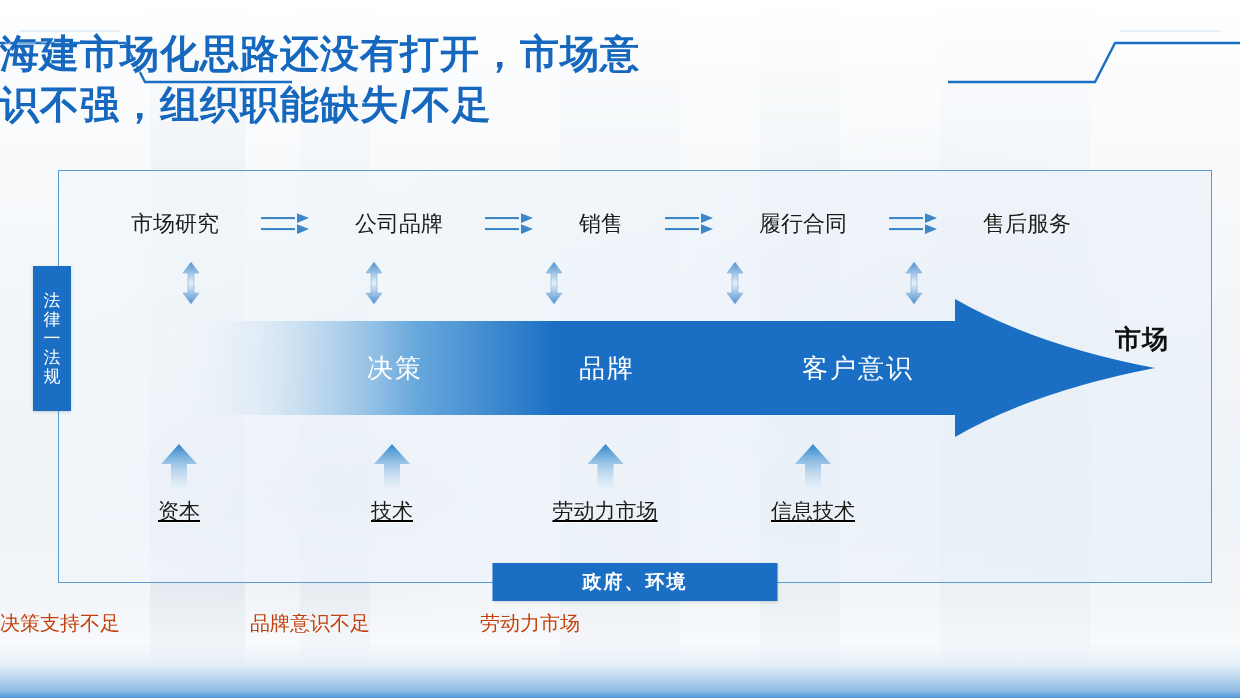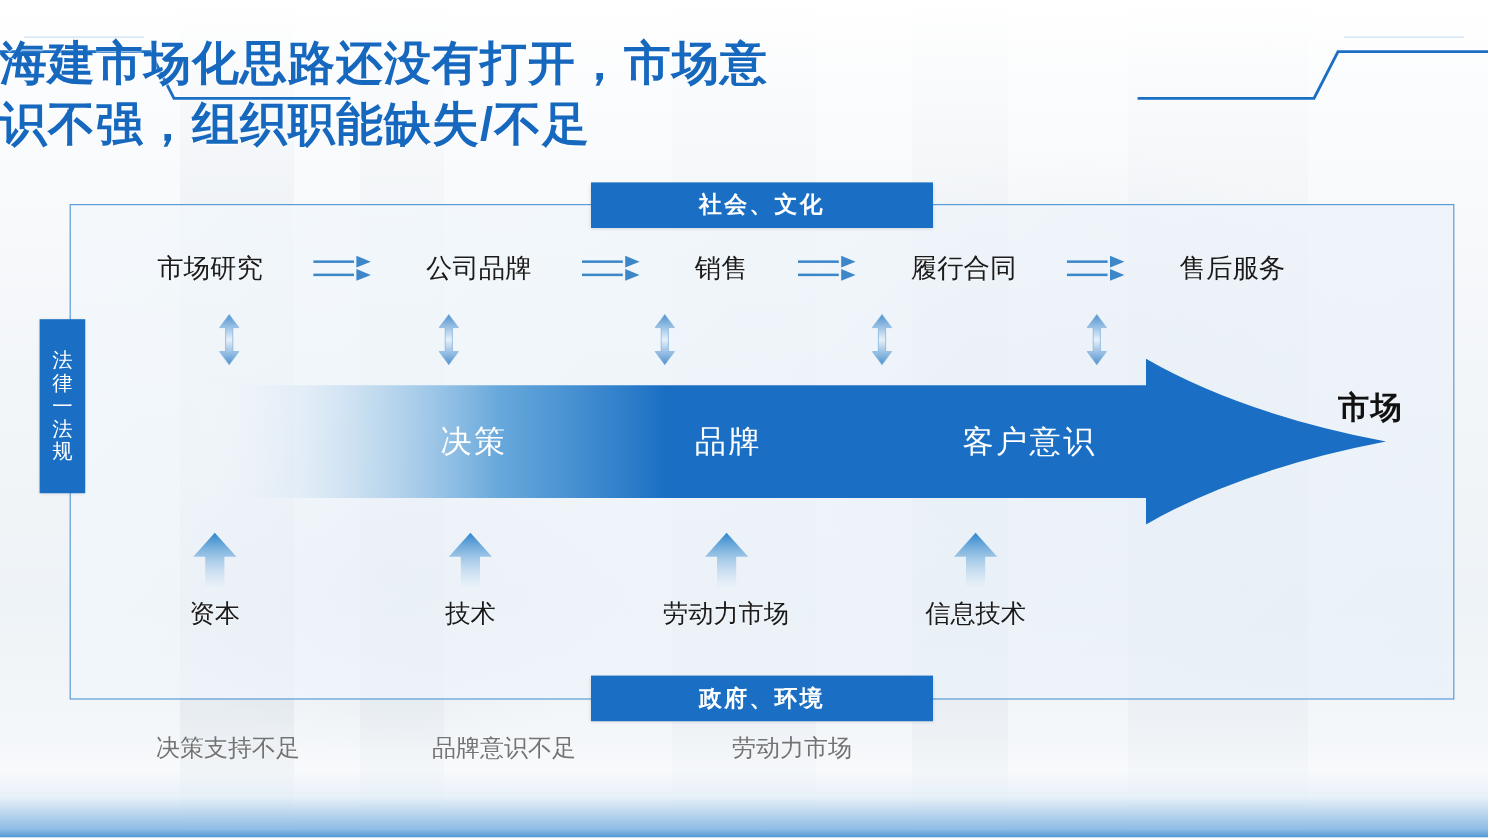--- a/index.html
+++ b/index.html
@@ -114,35 +114,35 @@
   .target {
     position:absolute; right:14px; top:152px;
     width:110px; text-align:center;
     color:#111; font-weight:bold; font-size:26px; line-height:1.25;
     letter-spacing:1px;
   }
   .target span { display:block; }
 
   
   .inputs { position:absolute; left:120px; width:820px; top:272px; height:90px; }
-  .input-item { position:absolute; top:0; transform:translateX(-50%); text-align:center; }
+  .input-item { position:absolute; top:0; transform:translateX(-50%); text-align:center;text-decoration:underline; }
   .input-item .uparrow { width:38px; height:50px; margin:0 auto; display:block; }
   .input-item .lbl {
     margin-top:4px; font-size:21px; color:#1b1b1b; white-space:nowrap;
     text-shadow:0 1px 1px rgba(255,255,255,.75);
   }
 
   
   .footer-row {
     position:absolute; left:0; right:0; top:610px;
     display:flex; align-items:flex-start;
   }
   .footer-item {
-    font-size:20px; color:#737373; white-space:nowrap;
-    text-align:right;
+    font-size:20px; color:#c2410c; white-space:nowrap;
+    text-align:left;
     text-shadow:0 1px 1px rgba(255,255,255,.8);
   }
 </style>
 </head>
 <body>
 
 <div class="bg-wash">
   <div class="bcol" style="left:150px;  width:95px;"></div>
   <div class="bcol" style="left:300px;  width:70px;  opacity:.6;"></div>
   <div class="bcol" style="left:560px;  width:120px; opacity:.5;"></div>
@@ -192,21 +192,20 @@
   </svg>
 </div>
 
 <div class="title">
   <span class="ln">海建市场化思路还没有打开，市场意</span>
   <span class="ln">识不强，组织职能缺失/不足</span>
 </div>
 
 <div class="diagram">
 
-  <div class="band-bar band-top">社会、文化</div>
   <div class="band-bar band-bottom">政府、环境</div>
 
   <div class="side-label">
     <span>法</span>
     <span>律</span>
     <span>一</span>
     <span>法</span>
     <span>规</span>
   </div>
 

